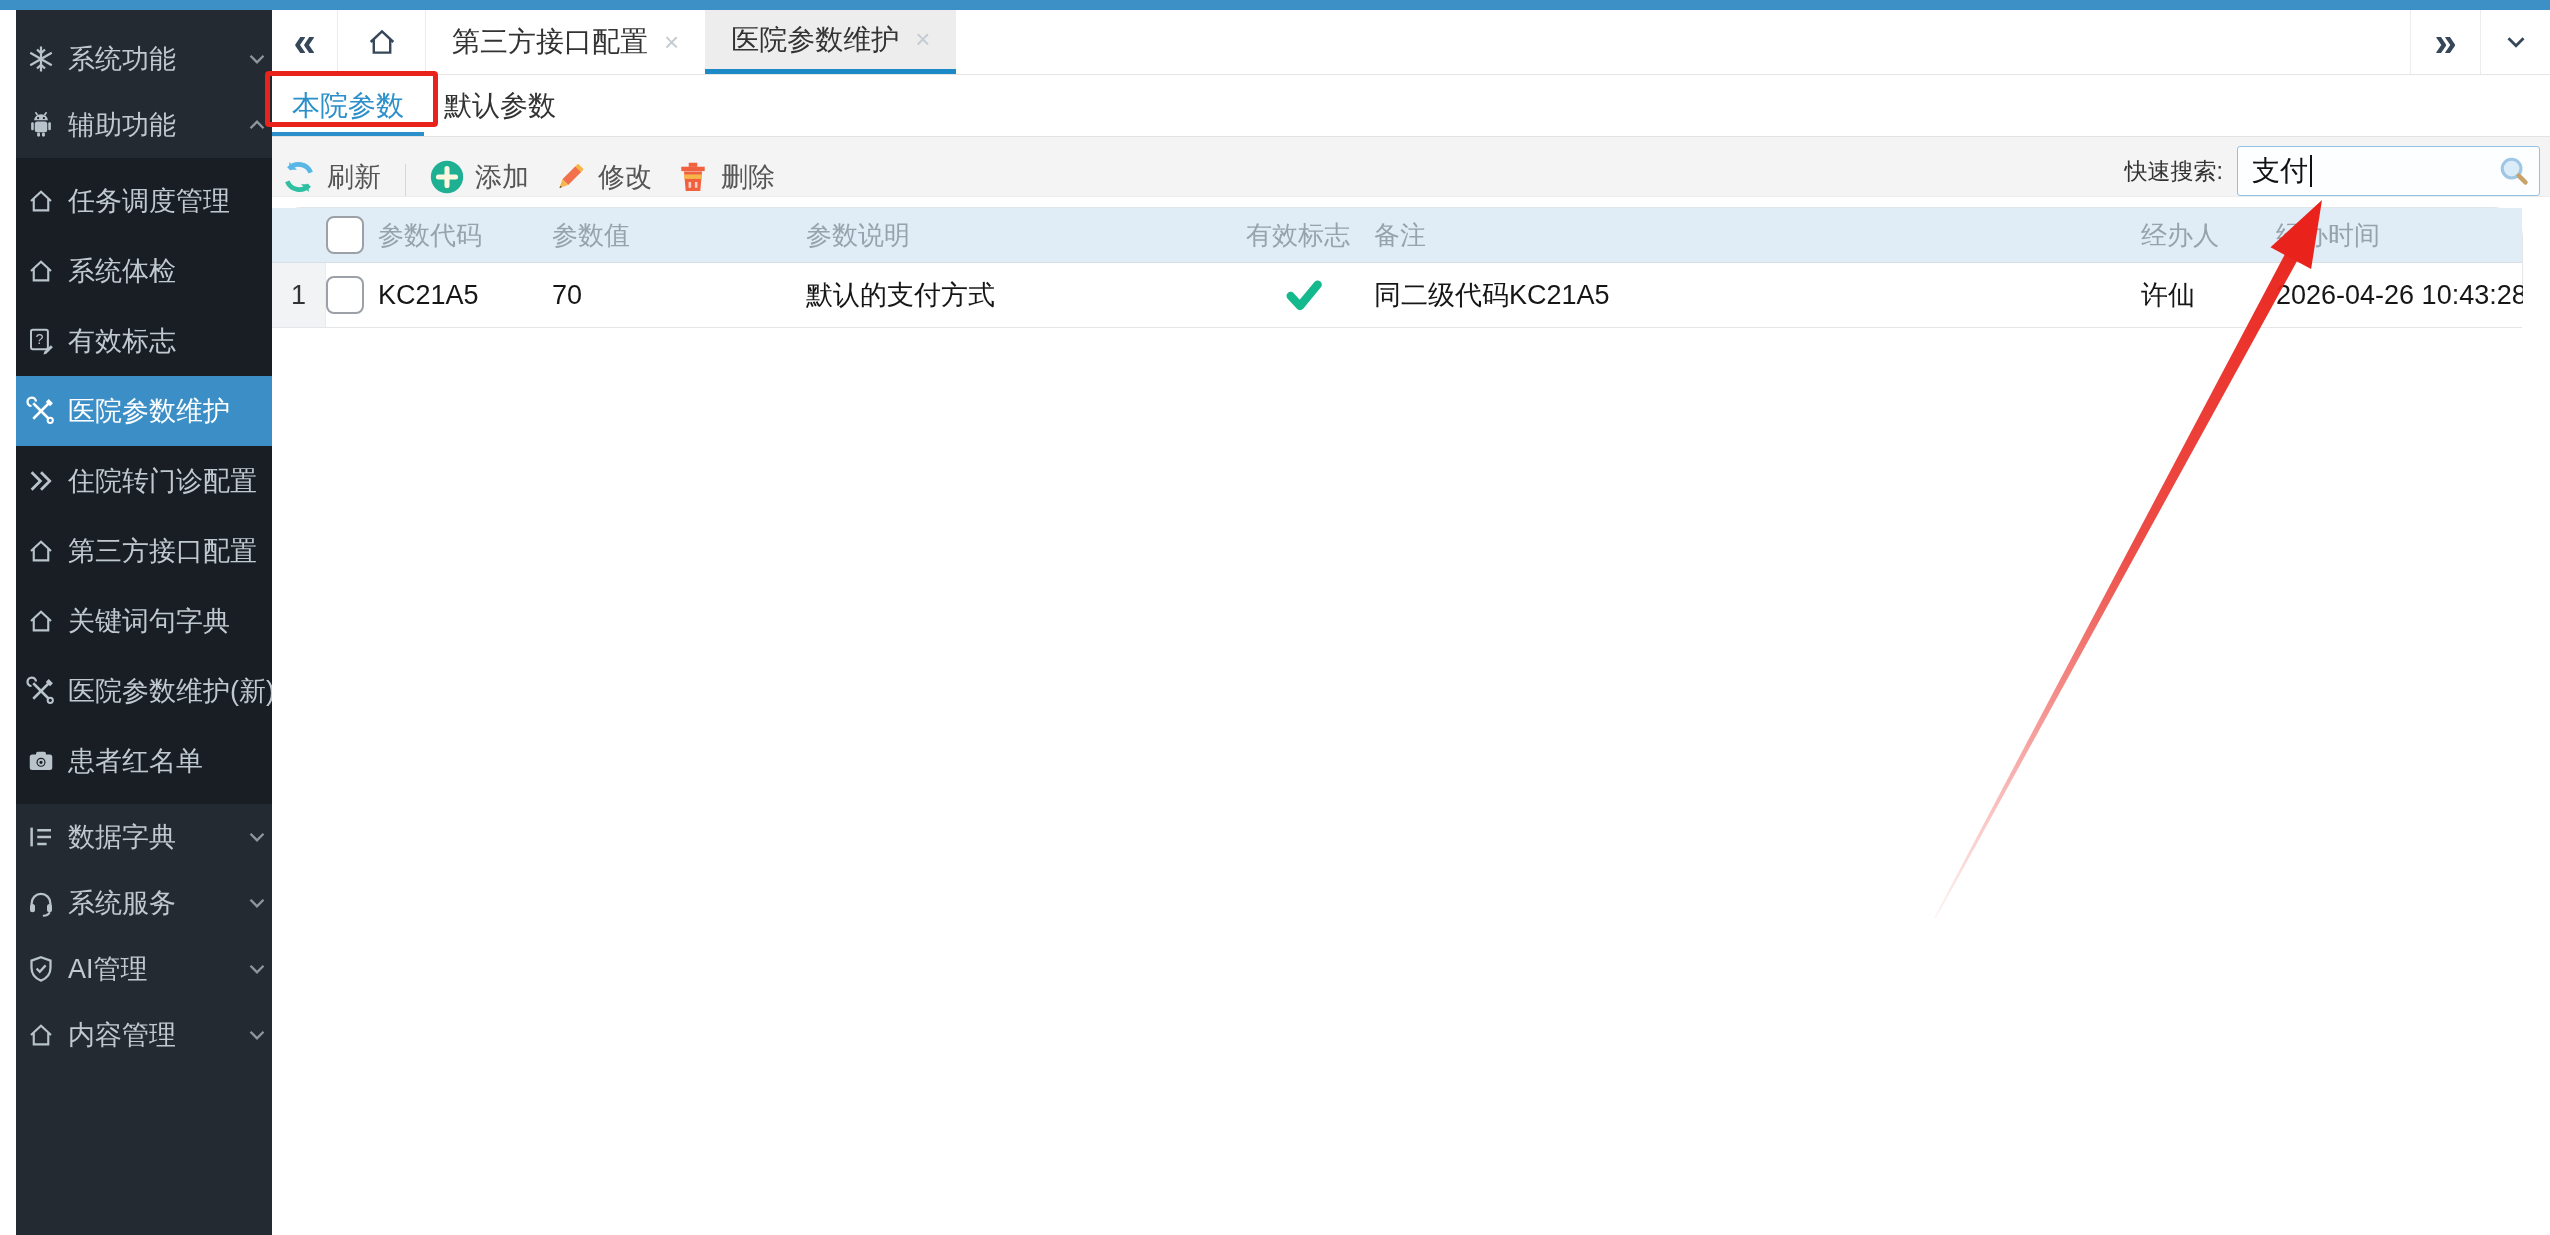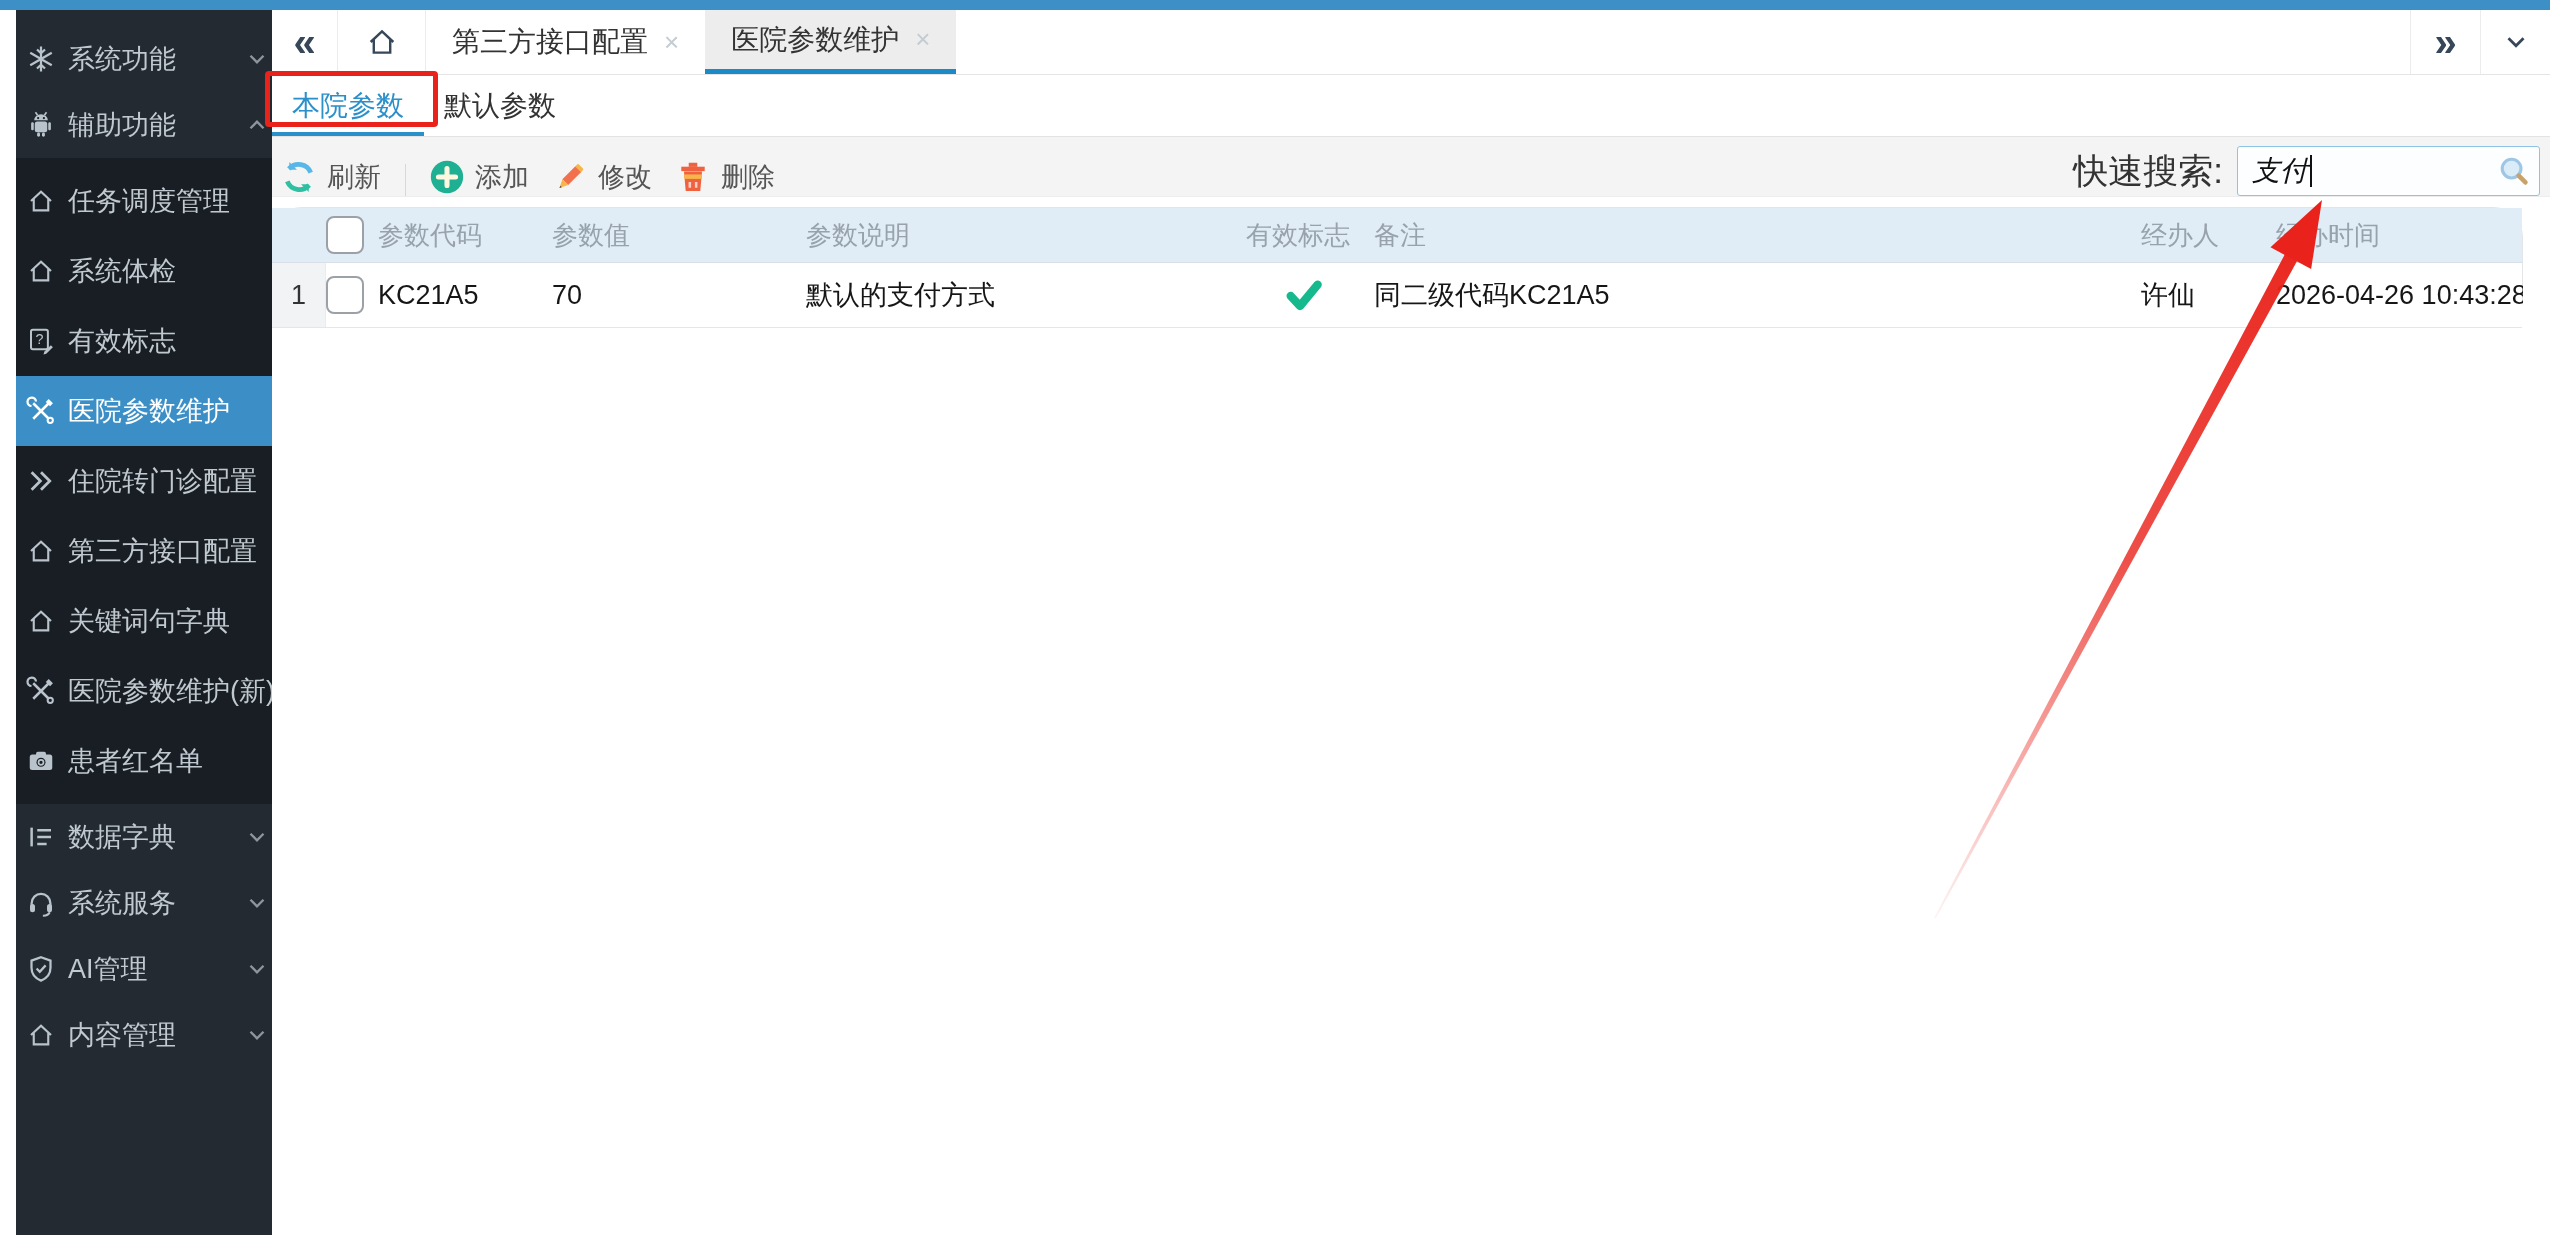--- a/index.html
+++ b/index.html
@@ -48,26 +48,26 @@
 
   
   .toolbar {
     height:61px; background:#f4f4f4; border-top:1px solid #e3e3e3; border-bottom:1px solid #ededed;
     display:flex; align-items:flex-end; padding:0 10px 0 8px;
   }
   .tool { display:flex; align-items:center; gap:9px; font-size:27px; color:#555; margin-right:22px; cursor:pointer; }
   .tool-ic { width:38px; height:38px; }
   .tool-sep { width:1px; height:32px; background:#d8d8d8; margin:0 22px 0 2px; }
   .search { margin-left:auto; display:flex; align-items:center; gap:14px; }
-  .search-label { font-size:35px; color:#333; }
+  .search-label { font-size:23px; color:#333; }
   .search-box {
     width:303px; height:50px; border:1px solid #8fc3e6; border-radius:3px; background:#fcfeff;
     display:flex; align-items:center; padding:0 8px 0 14px; cursor:text;
   }
-  .search-text { font-size:28px; color:#111;font-style:italic; }
+  .search-text { font-size:28px; color:#111; }
   .caret { width:2px; height:32px; background:#111; margin-left:2px; }
   .mag { width:34px; height:34px; margin-left:auto; }
 
   
   .gridwrap { margin-top:10px; width:2251px; border-top:1px solid #e0e5ea; border-right:1px solid #e3e6e9;border-radius:30px; }
   .gh, .gr {
     display:grid;
     grid-template-columns:54px 46px 174px 254px 440px 128px 767px 135px 253px;
     align-items:center;
   }

